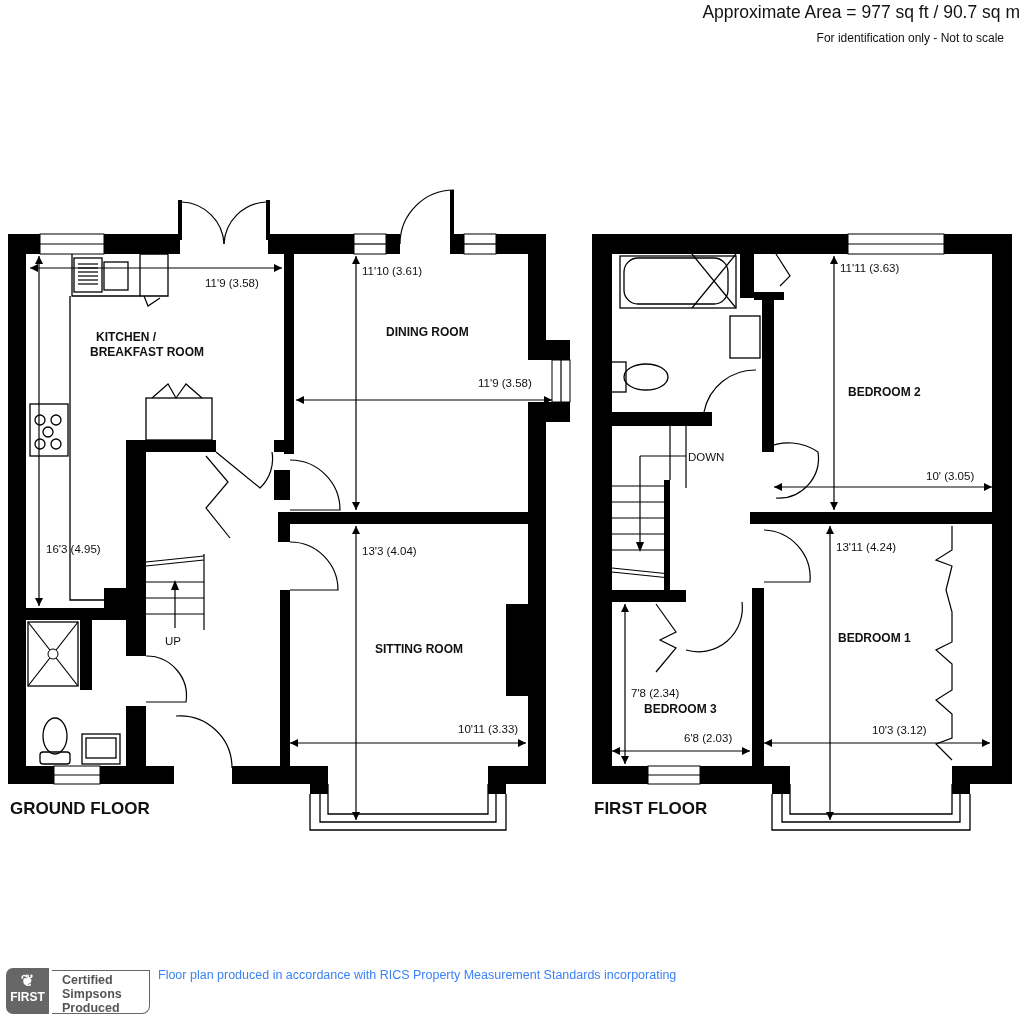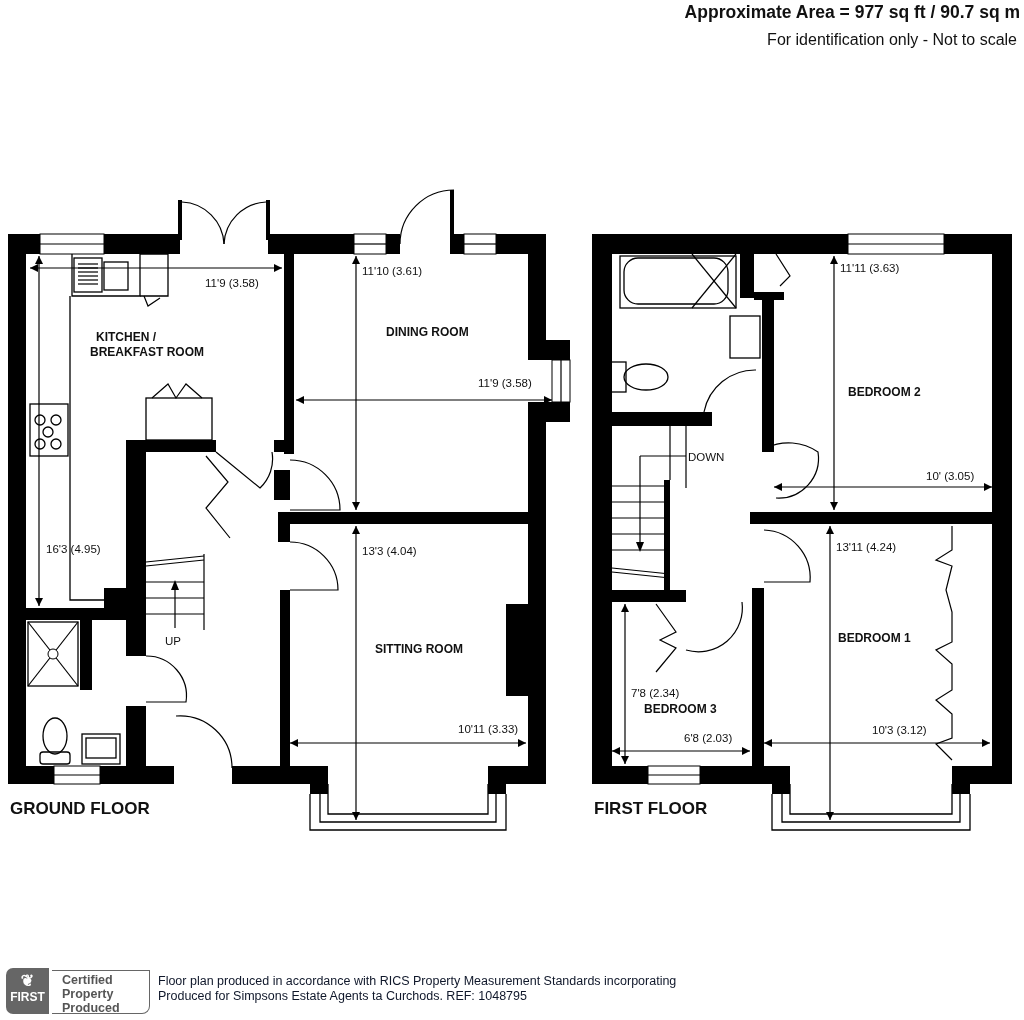--- a/index.html
+++ b/index.html
@@ -1,30 +1,30 @@
 <!DOCTYPE html>
 <html><head>
 <meta charset="utf-8">
 <style>
   html, body { margin:0; padding:0; background:#ffffff; }
   body { width:1024px; height:1020px; position:relative; overflow:hidden; font-family:"Liberation Sans", sans-serif; color:#000; }
-  .hdr-area { position:absolute; right:4px; top:2px; font-size:17.5px; color:#111; white-space:nowrap;font-weight:bold; }
-  .hdr-note { position:absolute; right:7px; top:31px; font-size:16px; color:#111; white-space:nowrap; }
+  .hdr-area { position:absolute; right:4px; top:2px; font-size:17.5px; color:#111; white-space:nowrap; }
+  .hdr-note { position:absolute; right:20px; top:31px; font-size:12px; color:#111; white-space:nowrap; }
   svg.plan { position:absolute; left:0; top:0; }
   .lbl { font-family:"Liberation Sans", sans-serif; font-weight:bold; font-size:12px; fill:#111; }
   .dim { font-family:"Liberation Sans", sans-serif; font-size:11.5px; fill:#111; }
   .floor { font-family:"Liberation Sans", sans-serif; font-weight:bold; font-size:17px; fill:#111; }
   .wall { fill:#000; }
   .thin { fill:none; stroke:#000; stroke-width:1.3; }
   .ln { stroke:#000; stroke-width:1.2; fill:none; }
   .footer { position:absolute; left:0; top:962px; width:1024px; height:58px; }
   .rics { position:absolute; left:6px; top:6px; width:43px; height:46px; background:#666; color:#fff; font-weight:bold; font-size:12px; text-align:center; border-radius:7px 0 0 7px; }
   .rics .crest { display:block; font-size:16px; margin-top:4px; line-height:18px; }
   .cert { position:absolute; left:52px; top:8px; width:98px; height:44px; border:1.5px solid #666; border-radius:0 0 8px 0; border-left:none; padding-left:10px; box-sizing:border-box; color:#555; font-weight:bold; font-size:12.5px; line-height:14px; padding-top:2px; }
-  .foot-text { position:absolute; left:158px; top:12px; font-size:12.5px; color:#0f172a; line-height:15px; }
+  .foot-text { position:absolute; left:158px; top:6px; font-size:12.5px; color:#3b82f6; line-height:15px; }
 </style>
 </head>
 <body>
 
 <div class="hdr-area">Approximate Area = 977 sq ft / 90.7 sq m</div>
 <div class="hdr-note">For identification only - Not to scale</div>
 
 <svg class="plan" width="1024" height="960" viewBox="0 0 1024 960">
 
   <g>
@@ -274,20 +274,19 @@
   </g>
 </svg>
 
 <div class="footer">
   <div class="rics">
     <span class="crest">❦</span>
     <span>FIRST</span>
   </div>
   <div class="cert">
     <div>Certified</div>
-    <div>Property</div>
+    <div>Simpsons</div>
     <div>Produced</div>
   </div>
   <div class="foot-text">
     <div>Floor plan produced in accordance with RICS Property Measurement Standards incorporating</div>
-    <div>Produced for Simpsons Estate Agents ta Curchods.   REF:  1048795</div>
   </div>
 </div>
 
 </body></html>

